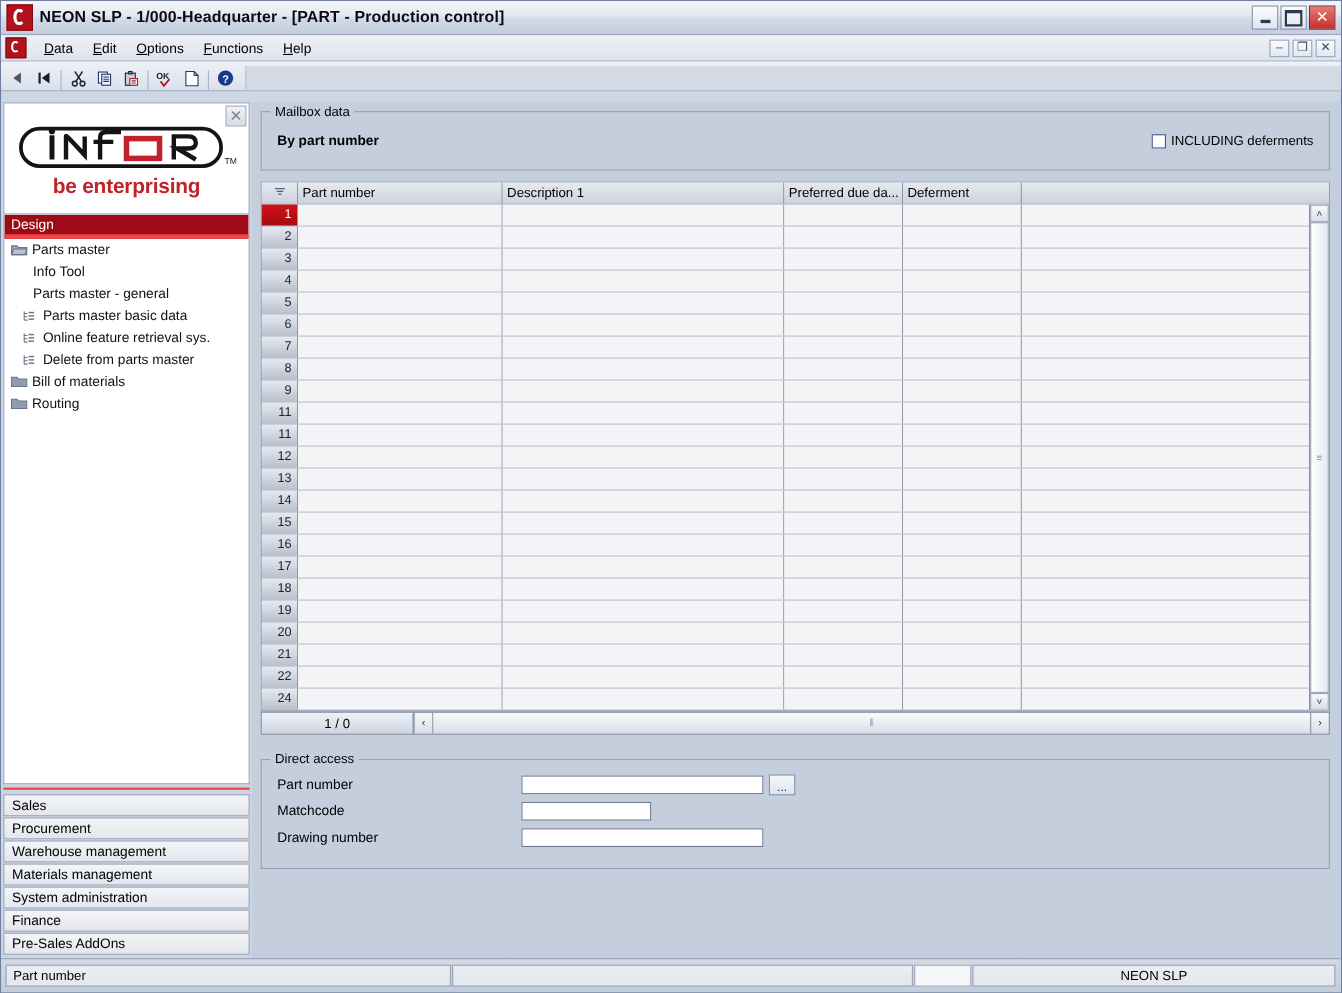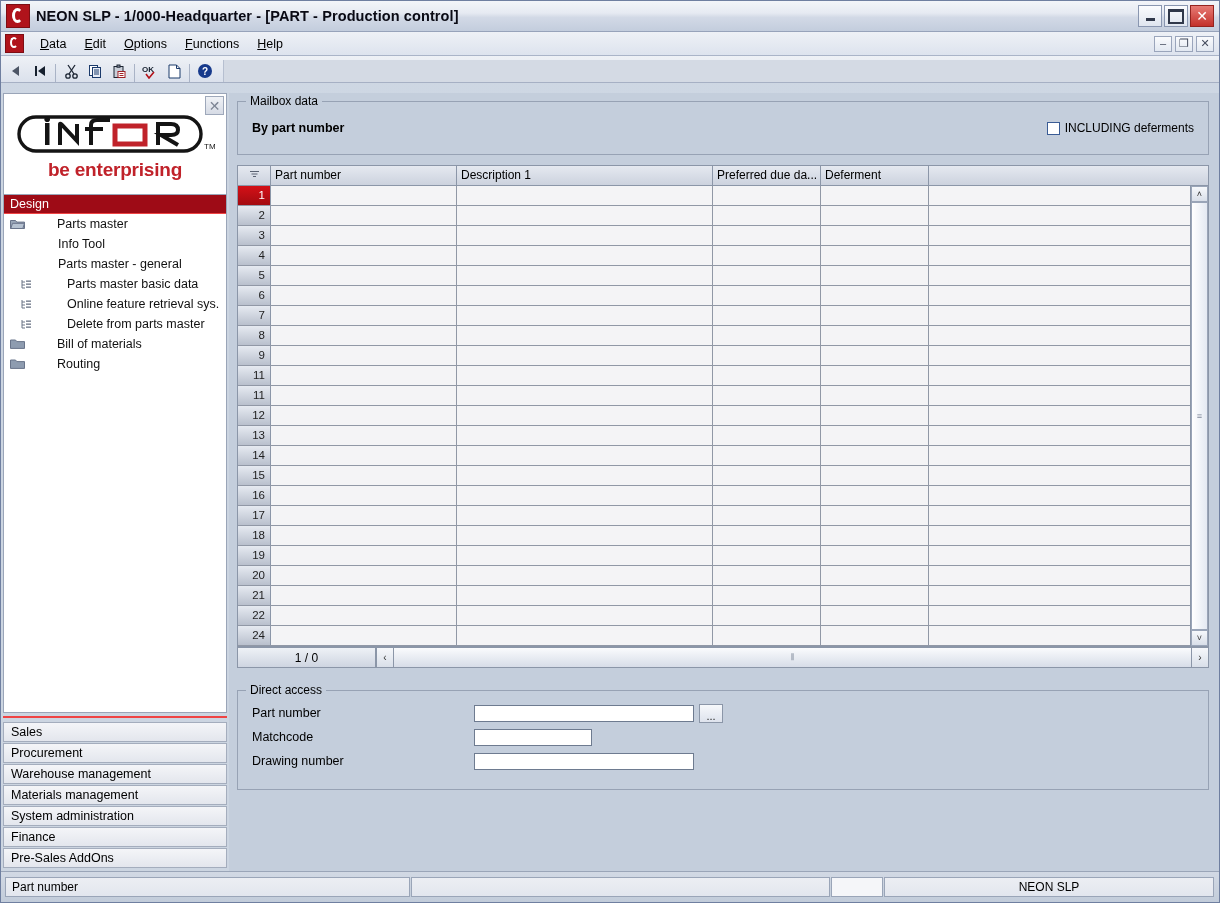--- a/index.html
+++ b/index.html
@@ -65,24 +65,24 @@
   .sb-close{position:absolute;right:2px;top:2px;width:19px;height:19px;
     background:linear-gradient(#f0f2f6,#d6dbe5);border:1px solid #9ea8ba;
     display:flex;align-items:center;justify-content:center;color:#7d8594;font-size:14px;
     line-height:1;box-sizing:border-box;font-family:"DejaVu Sans",sans-serif;}
   .logo-svg{margin-top:4px;}
   .tagline{color:#c0222a;font-size:19px;font-weight:bold;margin-top:-2px;letter-spacing:-.2px;}
 
   .tree{background:#fff;border:1px solid #9aa5b8;border-top:none;flex:1 1 auto;
     overflow:hidden;padding-bottom:3px;}
   .tree-head{background:#9e0b16;color:#fff;font-size:12.5px;padding:2px 6px;
-    border-bottom:1px solid #ef4444;}
+    border-bottom:4px solid #ef4444;}
   .tnode{display:flex;align-items:center;height:20px;padding-left:6px;font-size:12.5px;color:#111;}
   .tnode .ico{width:17px;flex:0 0 17px;display:flex;align-items:center;}
-  .tnode .lbl{padding-left:2px;margin-left:28px;}
+  .tnode .lbl{padding-left:2px;}
   .tnode.lv2{padding-left:24px;}
   .tnode.lv2b{padding-left:16px;}
   .tnode .lbl.ul{}
 
   .modules{margin-top:3px;flex:0 0 auto;border-top:2px solid #ef4444;padding-top:3px;}
   .mbtn{height:20px;margin:1px 0;background:linear-gradient(#f4f5f8,#e3e6ed);
     border:1px solid #a4adbd;display:flex;align-items:center;padding-left:7px;
     font-size:12.5px;box-sizing:border-box;}
 
   

